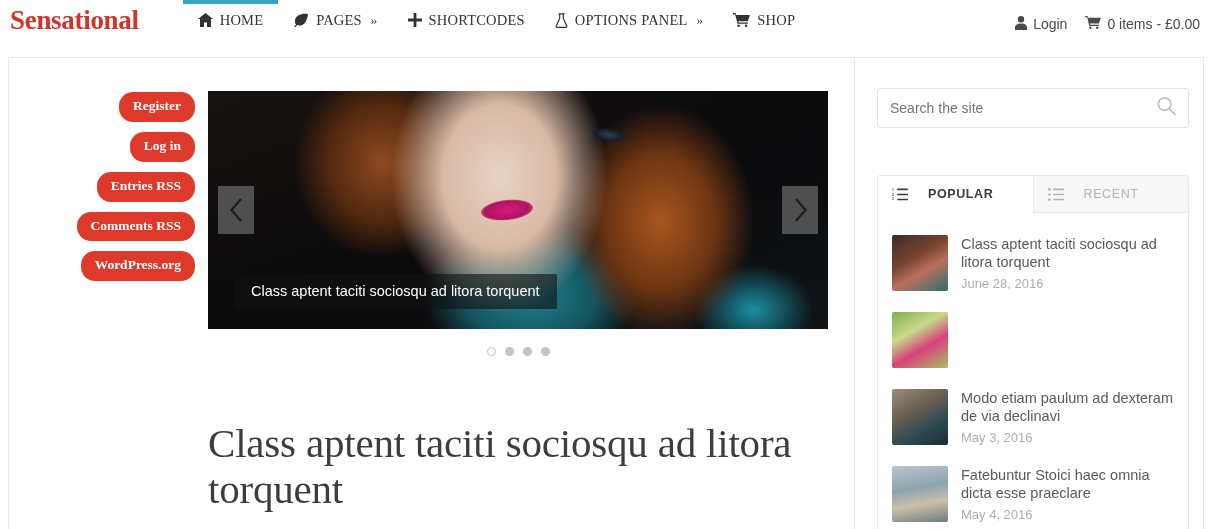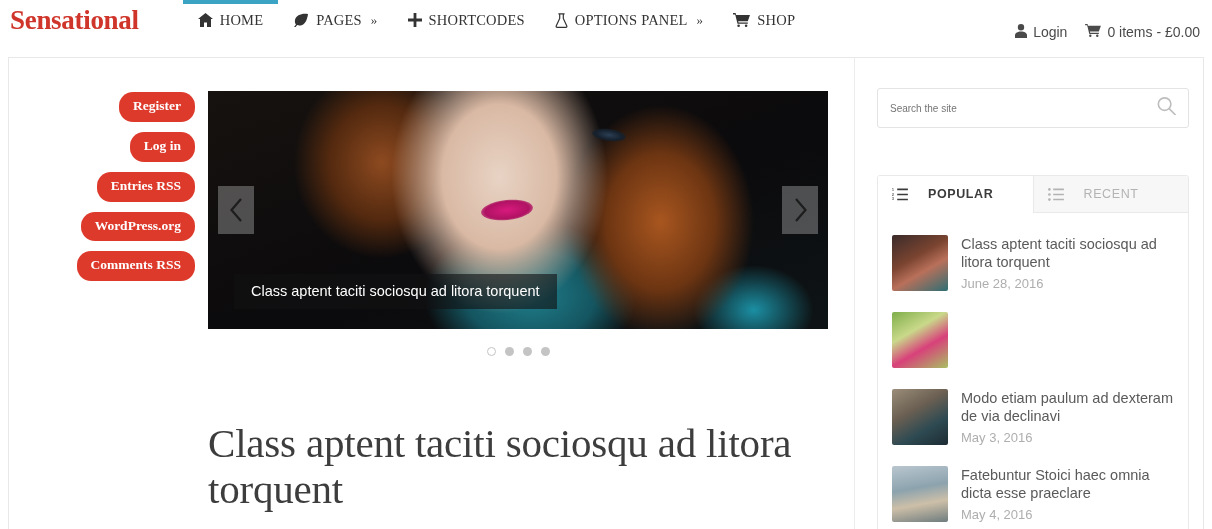--- a/index.html
+++ b/index.html
@@ -55,21 +55,21 @@
     top: 0; left: 0; right: 0;
     height: 4px;
     background: #3ba3c4;
   }
   .navicon { display: inline-flex; align-items: center; }
   .navicon svg { display: block; }
   .navcaret { font-size: 13px; color: #333; margin-left: 2px; }
 
   .headright {
     position: absolute;
-    right: 12px; top: 12px;
+    right: 12px; top: 4px;
     height: 40px;
     display: flex;
     align-items: center;
     gap: 18px;
     font-size: 14px;
     color: #4a4a4a;
   }
   .headright .hr-item {
     display: flex; align-items: center; gap: 6px;
     cursor: pointer; white-space: nowrap;
@@ -221,21 +221,21 @@
     border: 1px solid #e3e3e3;
     border-radius: 3px;
     background: #fff;
     display: flex;
     align-items: center;
   }
   .searchbox input {
     border: none;
     outline: none;
     background: transparent;
-    font-size: 10px;
+    font-size: 14px;
     color: #b91c1c;
     padding: 0 38px 0 12px;
     width: 100%;
     height: 100%;
     font-family: "Liberation Sans", sans-serif;
   }
   .searchbox .s-ico {
     position: absolute;
     right: 12px; top: 50%;
     transform: translateY(-50%);
@@ -380,22 +380,22 @@
 </div>
 
 <div class="wrap">
 
   <div class="maincol">
 
     <div class="metabtns">
       <div class="redbtn">Register</div>
       <div class="redbtn">Log in</div>
       <div class="redbtn">Entries RSS</div>
+      <div class="redbtn">Comments RSS</div>
       <div class="redbtn">WordPress.org</div>
-      <div class="redbtn">Comments RSS</div>
     </div>
 
     <div class="slider-area">
       <div class="slider">
         <div class="slide-img">
           <div class="slide-eye"></div>
           <div class="slide-lips"></div>
         </div>
 
         <div class="sld-arrow left">

